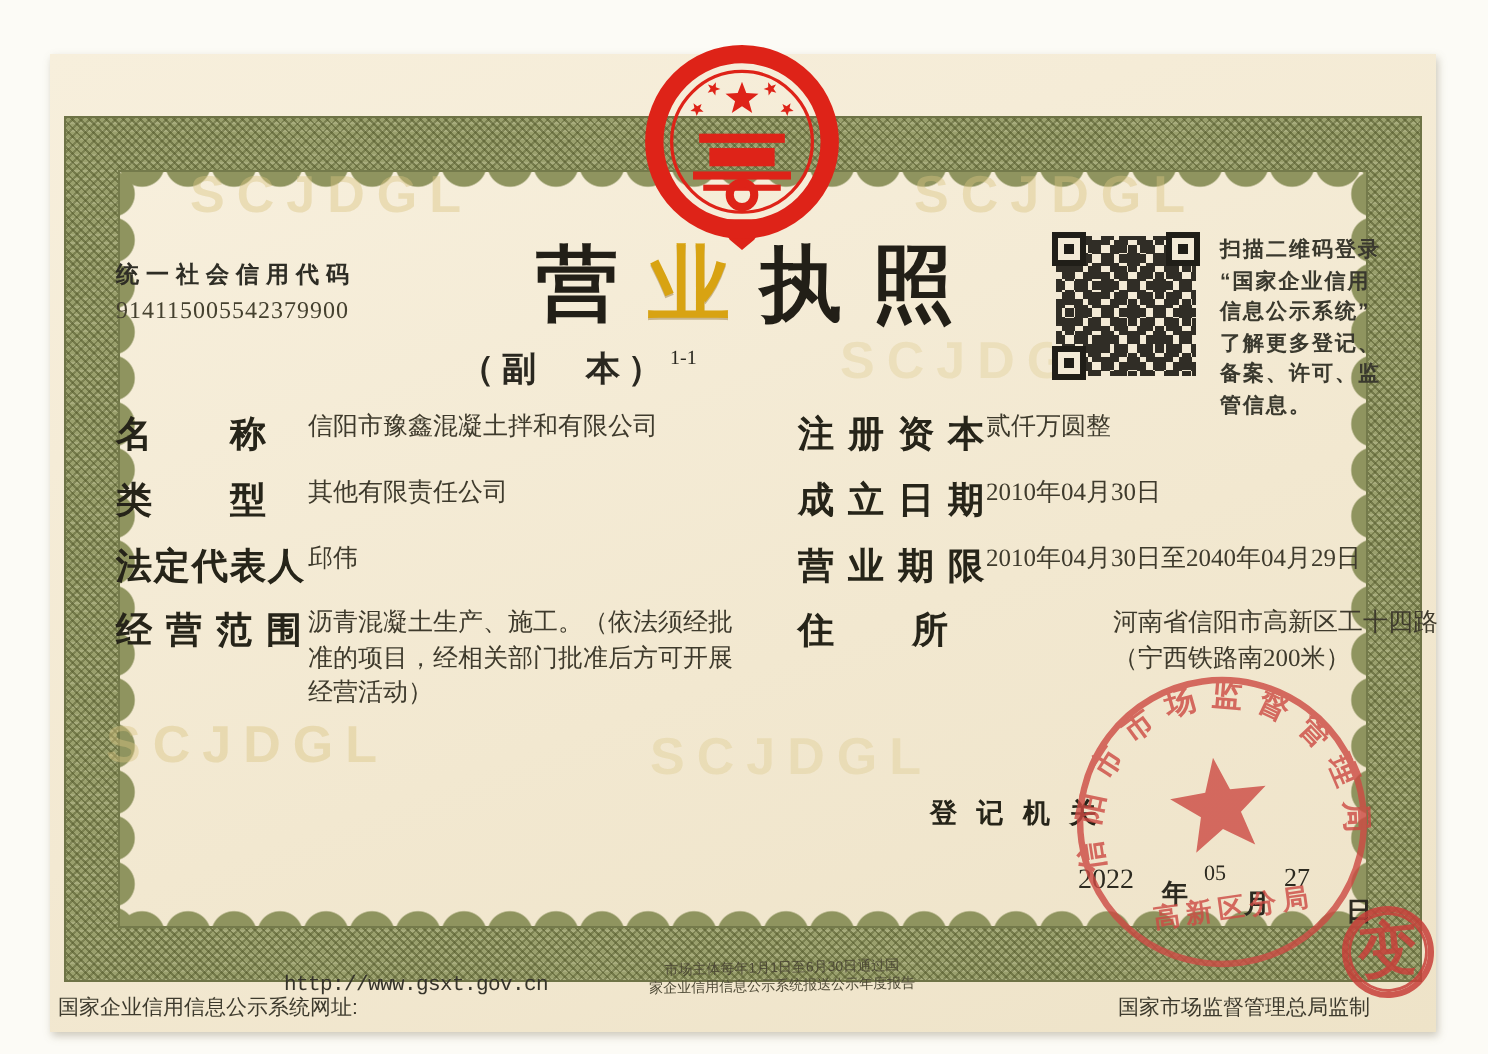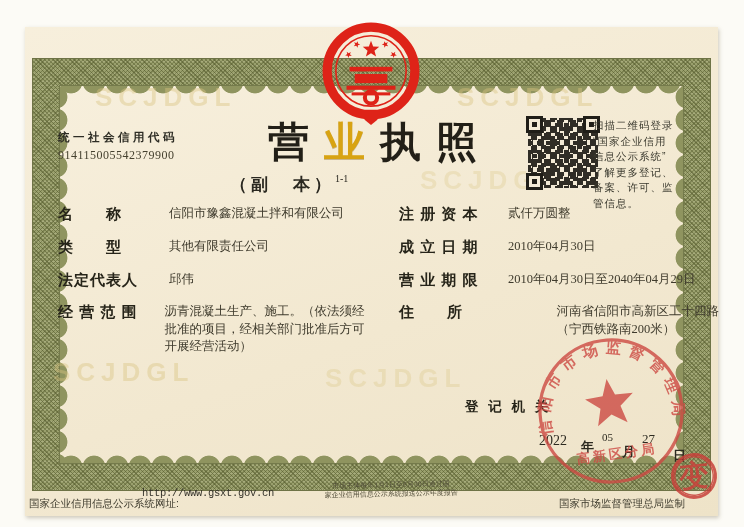--- a/index.html
+++ b/index.html
@@ -63,29 +63,29 @@
   
   .qr { position:absolute; left:501px; top:89px; width:74px; height:74px; background:#f3ead6; }
   .qr-noise { position:absolute; inset:2px;
        background-image:
          repeating-conic-gradient(#201e18 0% 25%, rgba(0,0,0,0) 0% 50%),
          repeating-conic-gradient(rgba(0,0,0,0) 0% 25%, #201e18 0% 50%);
        background-size:9px 9px, 13px 13px; background-position:0 0, 3px 2px; opacity:.92; }
   .qf { position:absolute; width:17px; height:17px; border:3px solid #201e18; background:#f3ead6; }
   .qf i { position:absolute; left:3px; top:3px; width:5px; height:5px; background:#201e18; display:block; }
   .qf.tl { left:0; top:0; } .qf.tr { right:0; top:0; } .qf.bl { left:0; bottom:0; }
-  .qr-caption { position:absolute; left:568px; top:91px; width:118px; font-size:10.5px;
-                font-weight:normal; color:#3a392e; line-height:15.5px; letter-spacing:1px;
+  .qr-caption { position:absolute; left:585px; top:91px; width:118px; font-size:10.5px;
+                font-weight:bold; color:#3a392e; line-height:15.5px; letter-spacing:1px;
                 white-space:pre-line; }
 
   
   .frow { position:absolute; display:flex; }
-  .flabel { font-size:15px; font-weight:bold; color:#262419; letter-spacing:1px; white-space:nowrap; }
+  .flabel { font-size:18px; font-weight:bold; color:#262419; letter-spacing:1px; white-space:nowrap; }
   .fvalue { font-size:12.5px; color:#3e3a2c; font-family:"Liberation Serif", serif;
-            line-height:17.5px; white-space:pre-line;margin-left:15px; }
+            line-height:17.5px; white-space:pre-line; }
   .col-l .flabel { width:96px; }
   .col-l { left:33px; width:312px; }
   .col-r { left:374px; width:320px; }
   .col-r .flabel { width:94px; }
 
   
   .reg-label { position:absolute; left:440px; top:371px; font-size:13.5px; font-weight:bold;
                color:#262419; letter-spacing:3px; }
   .date { position:absolute; left:0; top:0; width:744px; height:0; font-size:13px; color:#2c2a20; }
   .date span { position:absolute; white-space:nowrap; }

